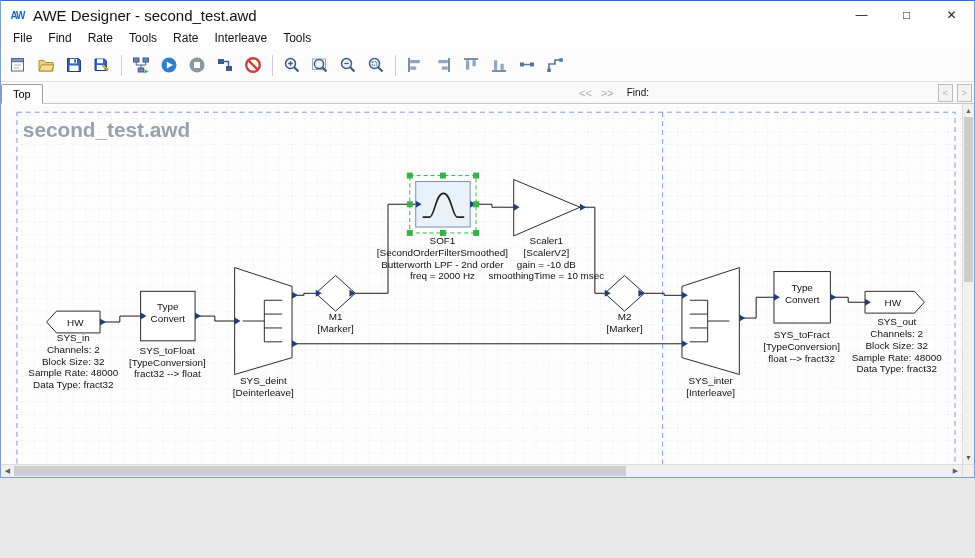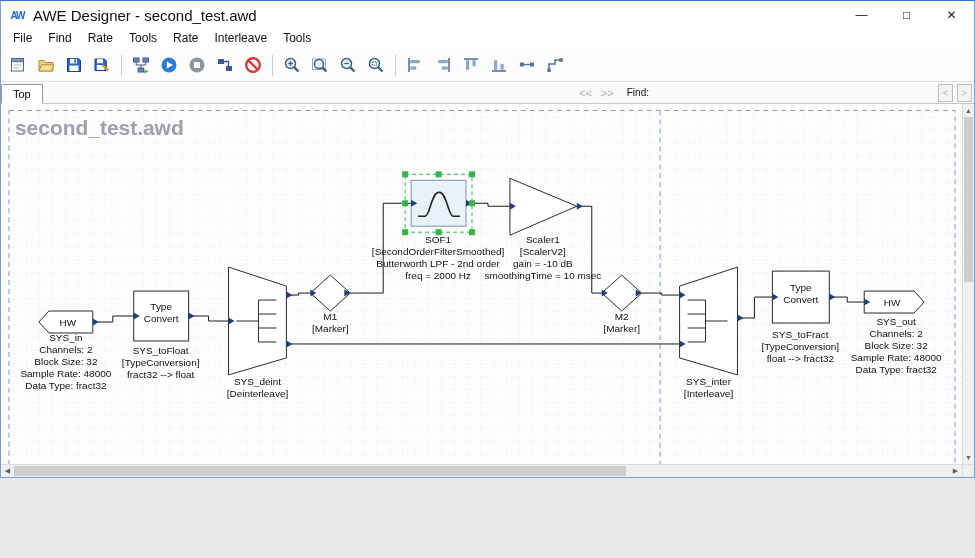--- a/index.html
+++ b/index.html
@@ -39,21 +39,21 @@
   .find-label { font-size:10px; color:#111; margin:0 5px 0 6px; }
   .find-box { width:280px; height:17px; border:1px solid #8a8a8a; background:#fff;
               display:flex; align-items:center; padding:0 3px;margin-top:40px; }
   .find-input { flex:1; border:none; outline:none; font-size:11px; color:#333; background:transparent;
                 font-family:"Liberation Sans", sans-serif; }
   .find-input::placeholder { color:#9a9a9a; font-style:italic; }
   .tab-scroll-btn { width:15px; height:18px; border:1px solid #bdbdbd; background:#f3f3f3; color:#b5b5b5;
                     font-size:9px; display:flex; align-items:center; justify-content:center; margin-left:4px; }
 
   
-  .canvas-row { flex:1 1 auto; display:flex; background:#fff; overflow:hidden; }
+  .canvas-row { flex:1 1 auto; display:flex; background:#fff; overflow:hidden;padding-left:8px; }
   .canvas-svg { display:block; width:963px; height:440px; }
   .cap { font-size:10px; fill:#111; }
   .blk { font-size:10px; fill:#111; }
   .wm  { font-size:21px; font-weight:bold; fill:#9aa1ab; }
 
   
   .vscroll { width:12px; background:#f0f0f0; border-left:1px solid #dcdcdc; display:flex;
              flex-direction:column; flex:0 0 auto; }
   .vs-arrow { height:13px; display:flex; align-items:center; justify-content:center;
               color:#5f5f5f; font-size:7px; flex:0 0 auto; }

